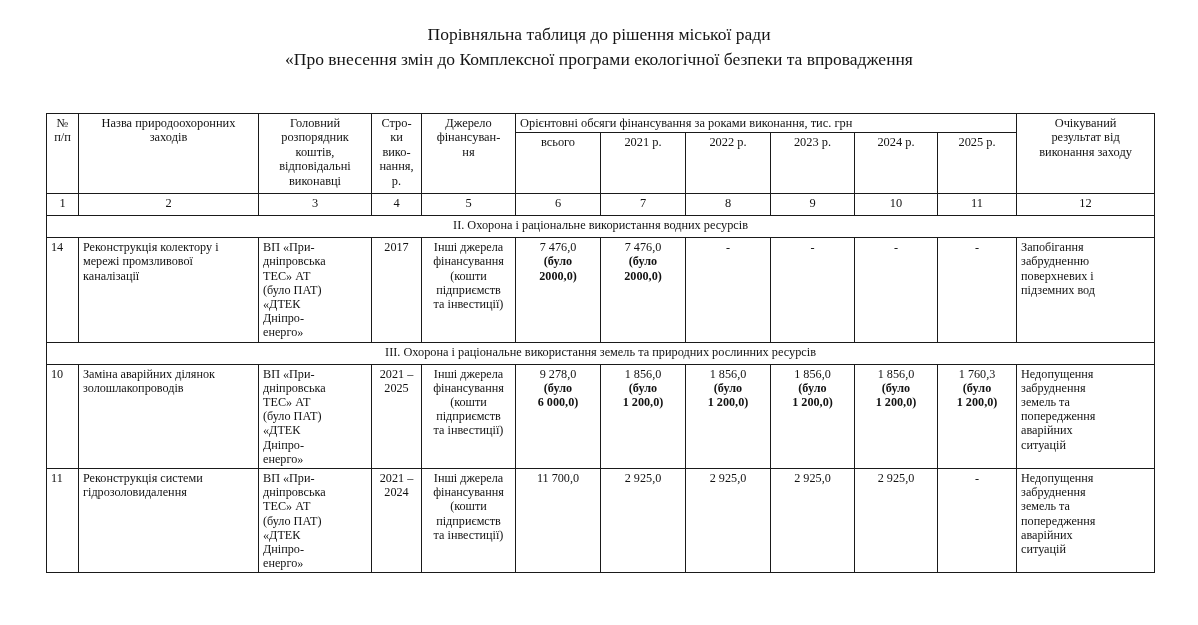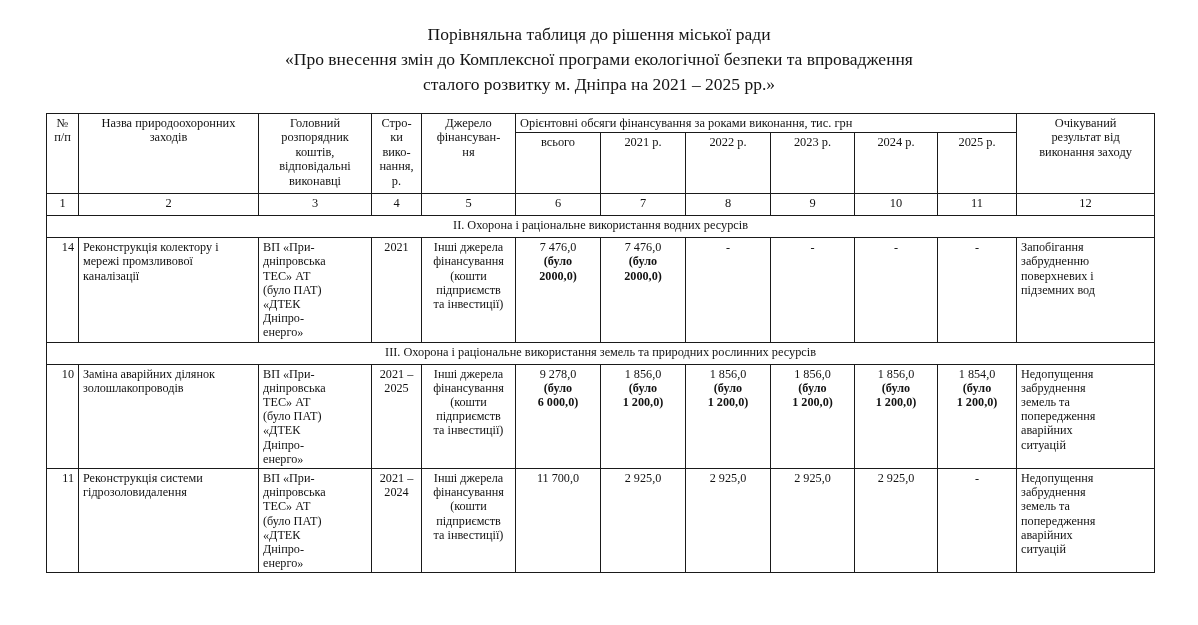--- a/index.html
+++ b/index.html
@@ -75,21 +75,21 @@
   }
   .section-row td {
     text-align: center;
     font-size: 12.3px;
     line-height: 15px;
     padding: 2px 4px;
     height: 17px;
   }
 
   
-  .c-num   { text-align: right; margin-left: 48px; }
+  .c-num   { text-align: left; margin-left: 48px; }
   .c-name  { text-align: left; }
   .c-org   { text-align: left; }
   .c-term  { text-align: center; }
   .c-src   { text-align: center; }
   .c-money { text-align: center; }
   .c-res   { text-align: left; }
 
   .was { font-weight: bold; display: block; }
   .org-bold { font-weight: normal; }
 
@@ -106,21 +106,20 @@
   col.w10 { width: 83px; }
   col.w11 { width: 79px; }
   col.w12 { width: 138px; }
 </style>
 </head>
 <body>
 
 <div class="doc-title">
   <span class="tline">Порівняльна таблиця до рішення міської ради</span>
   <span class="tline">«Про внесення змін до Комплексної програми екологічної безпеки та впровадження</span>
-  <span class="tline">сталого розвитку м. Дніпра на 2021 – 2025 рр.»</span>
 </div>
 
 <div class="table-wrap">
 <table class="cmp">
   <colgroup>
     <col class="w1">
         <col class="w2">
         <col class="w3">
         <col class="w4">
         <col class="w5">
@@ -207,21 +206,21 @@
     </td>
     <td class="c-org">
       <span>ВП «При-</span><br>
       <span>дніпровська</span><br>
       <span>ТЕС» АТ</span><br>
       <span class="org-bold">(було ПАТ)</span><br>
       <span>«ДТЕК</span><br>
       <span>Дніпро-</span><br>
       <span>енерго»</span>
     </td>
-    <td class="c-term">2021</td>
+    <td class="c-term">2017</td>
     <td class="c-src">
       <span>Інші джерела</span><br>
       <span>фінансування</span><br>
       <span>(кошти</span><br>
       <span>підприємств</span><br>
       <span>та інвестиції)</span>
     </td>
     <td class="c-money">
       <span>7 476,0</span>
       <span class="was">(було</span>
@@ -293,21 +292,21 @@
       <span>1 856,0</span>
       <span class="was">(було</span>
       <span class="was">1 200,0)</span>
     </td>
     <td class="c-money">
       <span>1 856,0</span>
       <span class="was">(було</span>
       <span class="was">1 200,0)</span>
     </td>
     <td class="c-money">
-      <span>1 854,0</span>
+      <span>1 760,3</span>
       <span class="was">(було</span>
       <span class="was">1 200,0)</span>
     </td>
     <td class="c-res">
       <span>Недопущення</span><br>
       <span>забруднення</span><br>
       <span>земель та</span><br>
       <span>попередження</span><br>
       <span>аварійних</span><br>
       <span>ситуацій</span>

